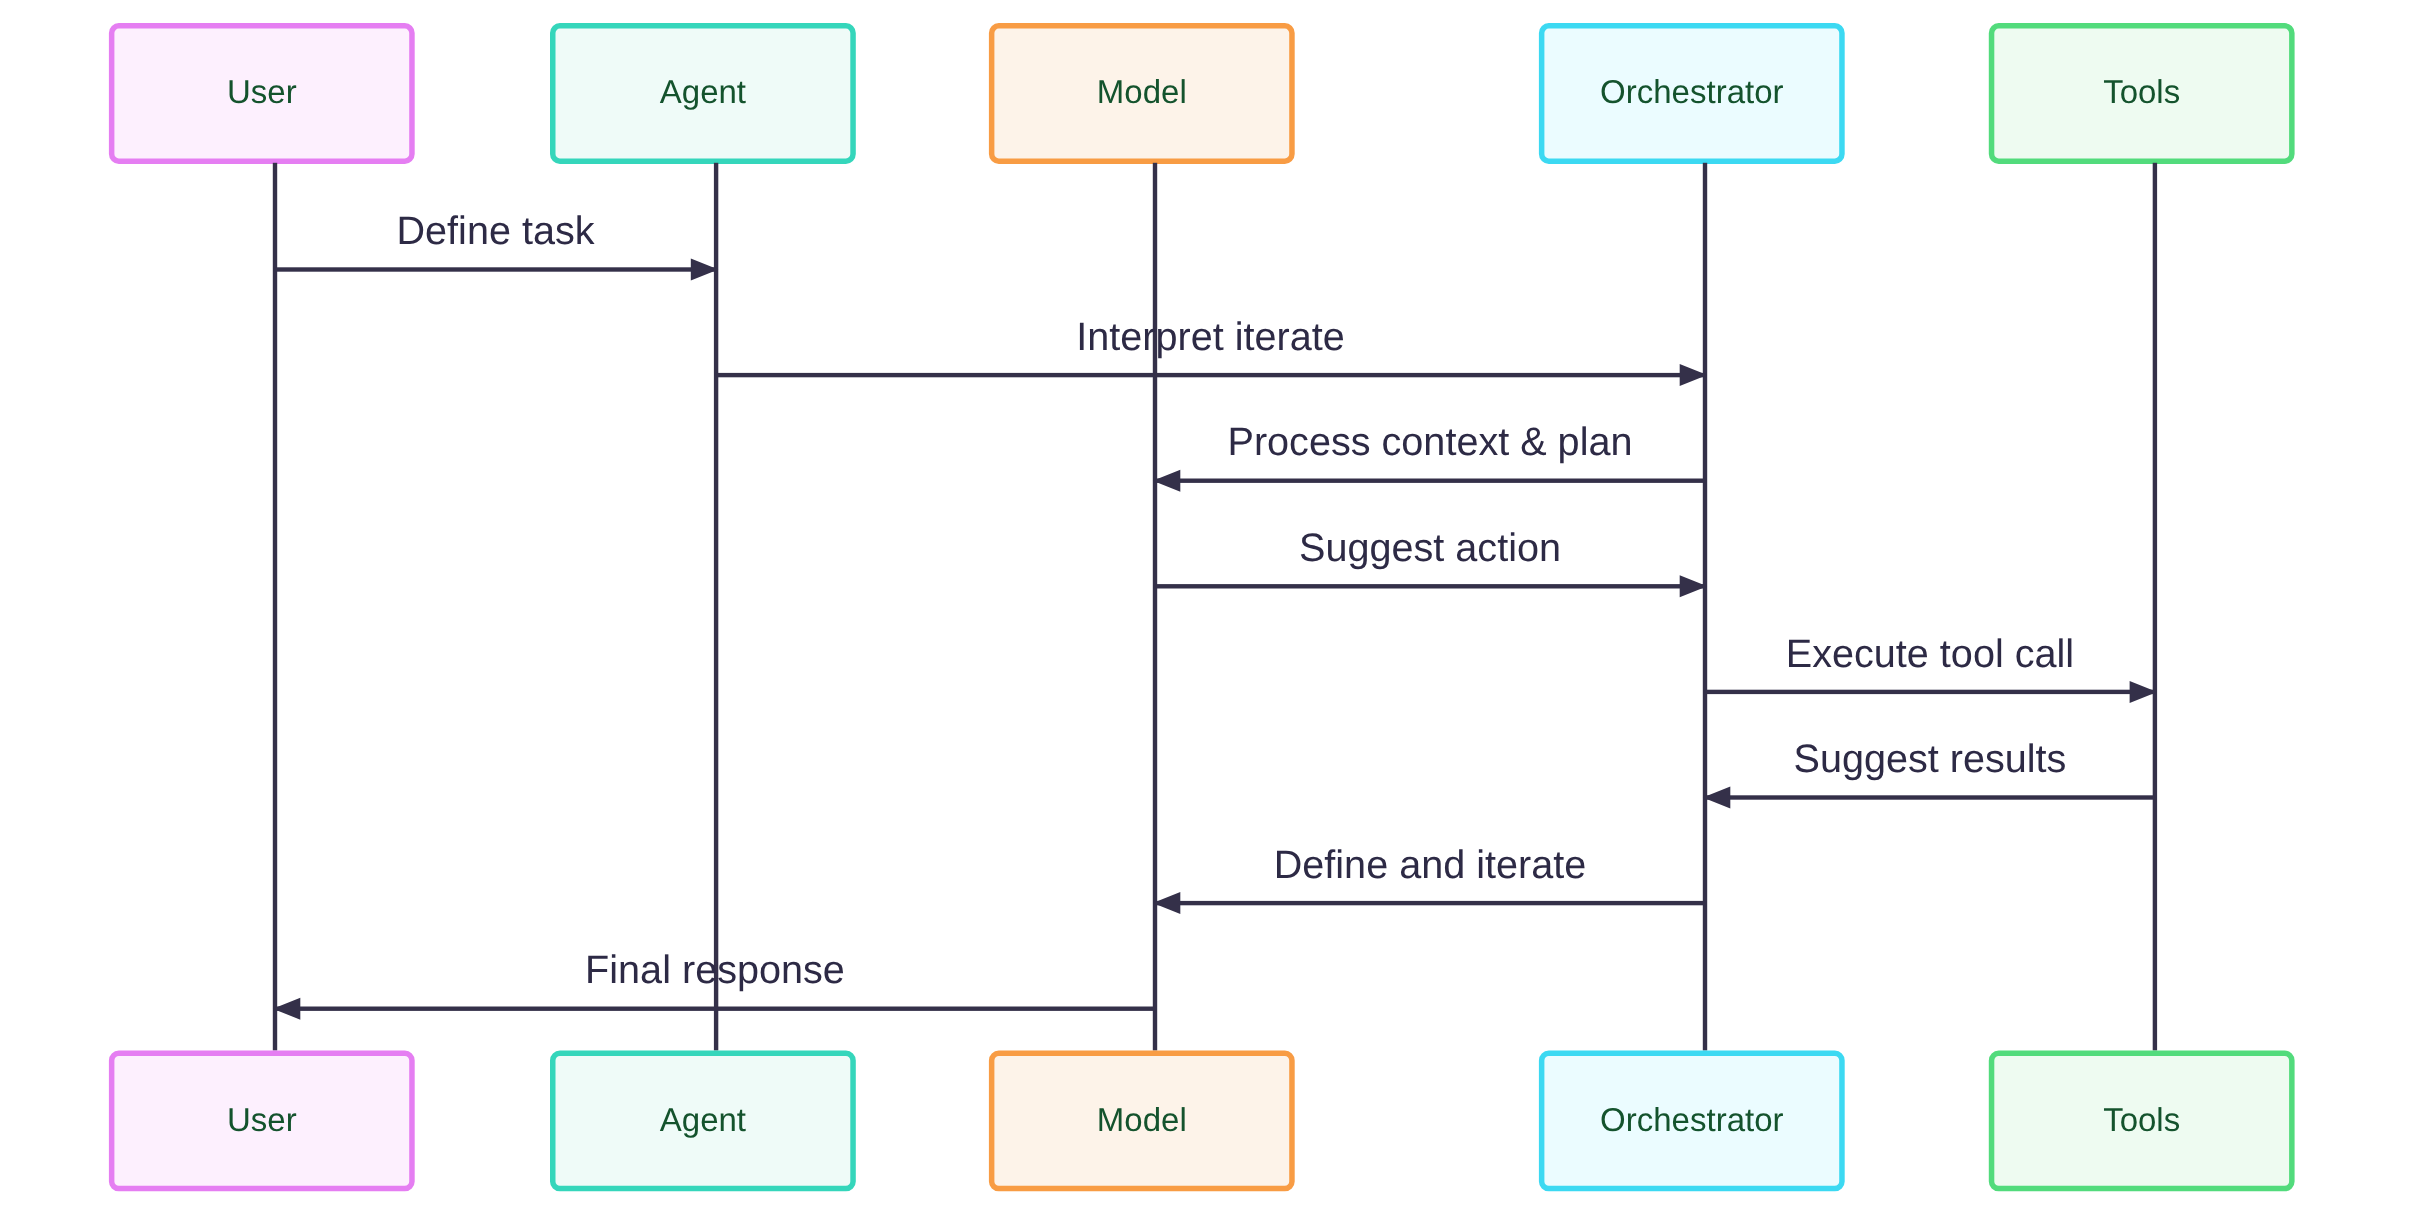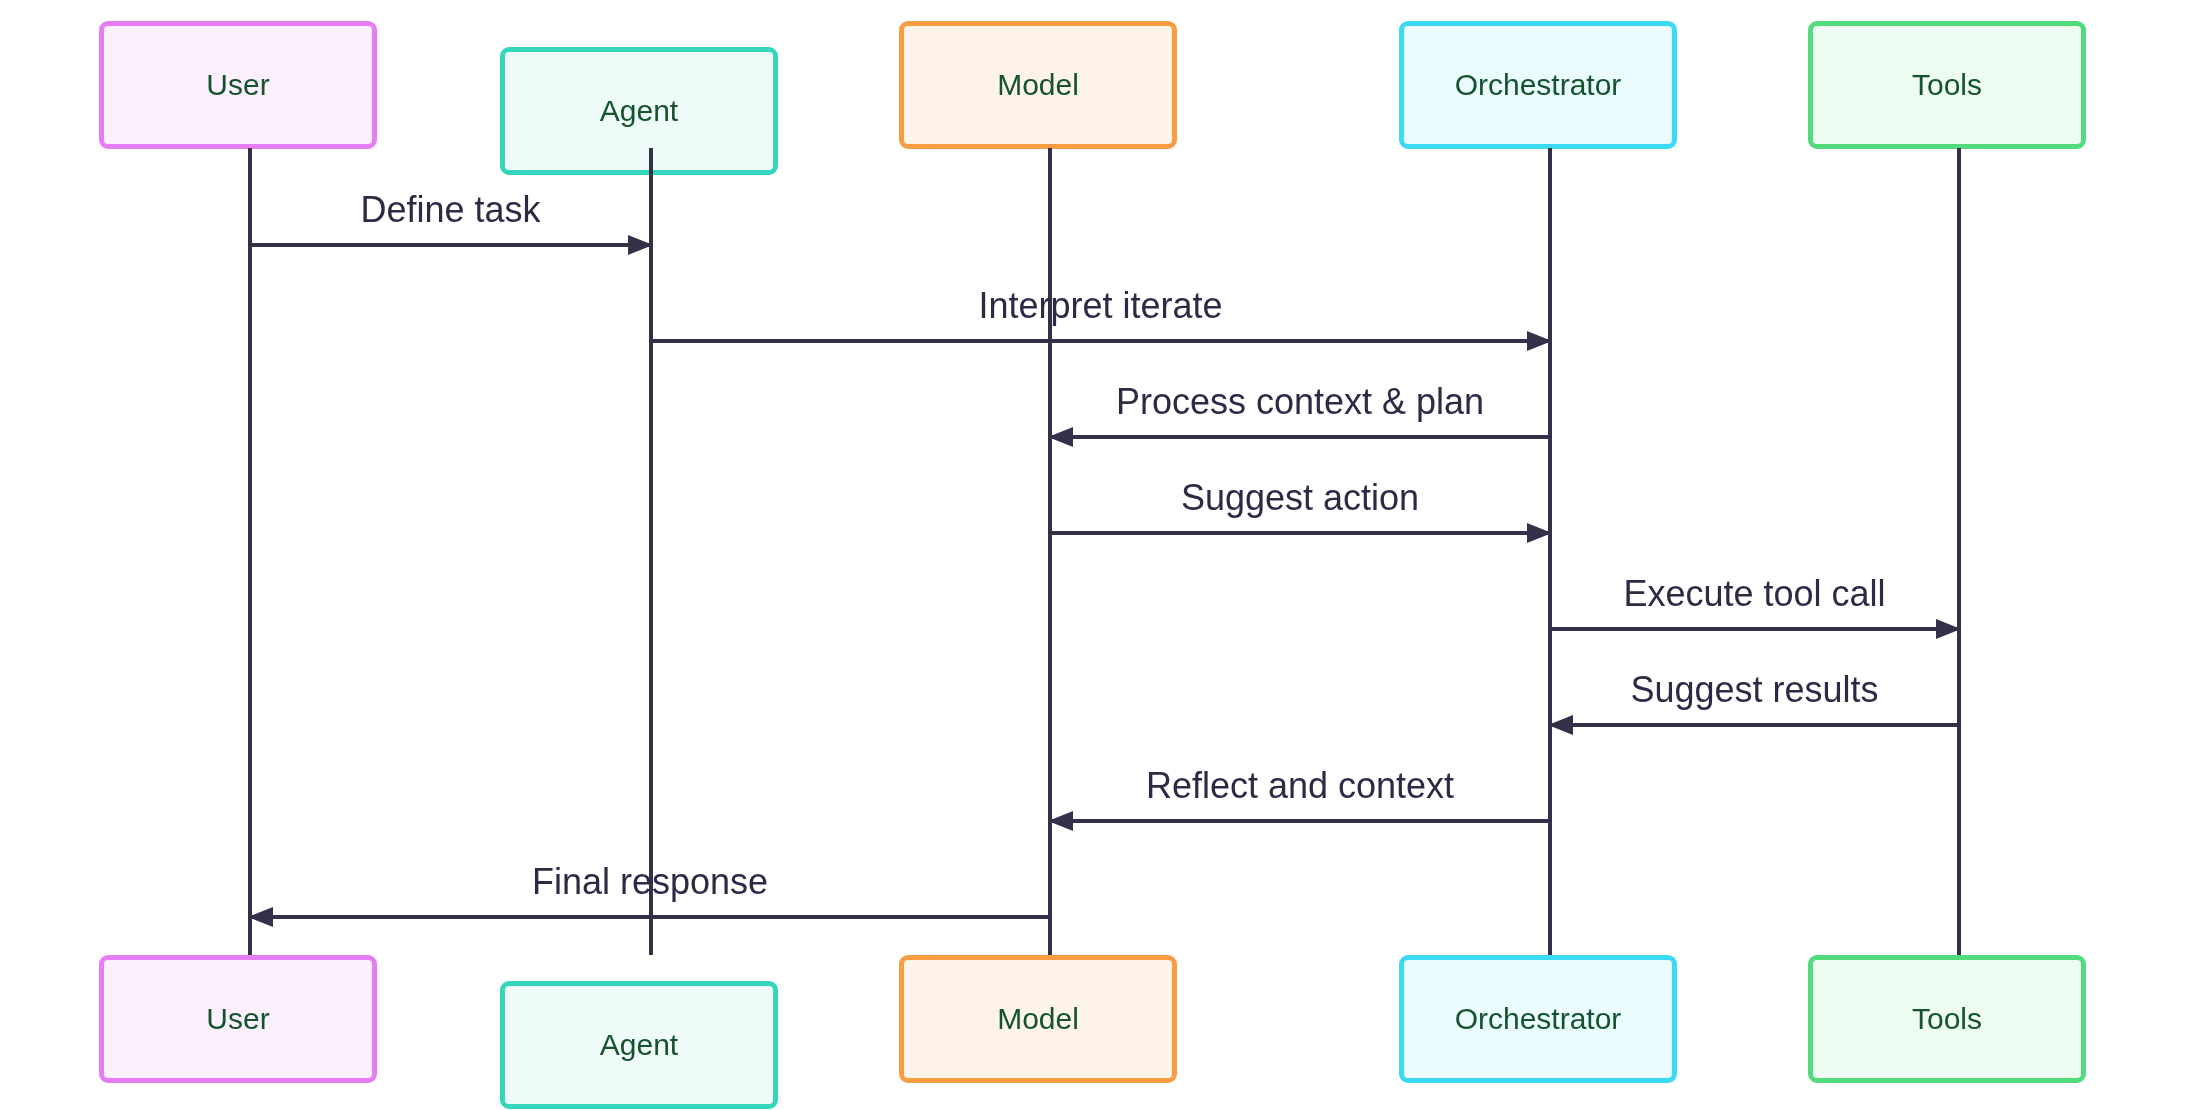--- a/index.html
+++ b/index.html
@@ -18,21 +18,21 @@
     box-sizing: border-box;
     border: 5px solid #000;
     border-radius: 9px;
     display: flex;
     align-items: center;
     justify-content: center;
     font-size: 30px;
     color: #14532d;
   }
   .c-user         { background: #fdf0fe; border-color: #e57ef2; }
-  .c-agent        { background: #effbf8; border-color: #35d6bb; margin-top: 26px; }
+  .c-agent        { background: #effbf8; border-color: #35d6bb; }
   .c-model        { background: #fdf3e9; border-color: #f89c44; }
   .c-orchestrator { background: #ebfcff; border-color: #3cd9f2; }
   .c-tools        { background: #eefbf1; border-color: #52db7c; }
 
   .lifeline {
     position: absolute;
     top: 148px;
     height: 807px;
     width: 4px;
     background: #343049;
@@ -132,21 +132,21 @@
     <div class="arrowhead right"></div>
   </div>
 
   <div class="message" style="left:1550px; width:409px; top:667px;">
     <div class="msg-label">Suggest results</div>
     <div class="msg-line"></div>
     <div class="arrowhead left"></div>
   </div>
 
   <div class="message" style="left:1050px; width:500px; top:763px;">
-    <div class="msg-label">Reflect and context</div>
+    <div class="msg-label">Define and iterate</div>
     <div class="msg-line"></div>
     <div class="arrowhead left"></div>
   </div>
 
   <div class="message" style="left:250px; width:800px; top:859px;text-decoration:underline;">
     <div class="msg-label">Final response</div>
     <div class="msg-line"></div>
     <div class="arrowhead left"></div>
   </div>
 

